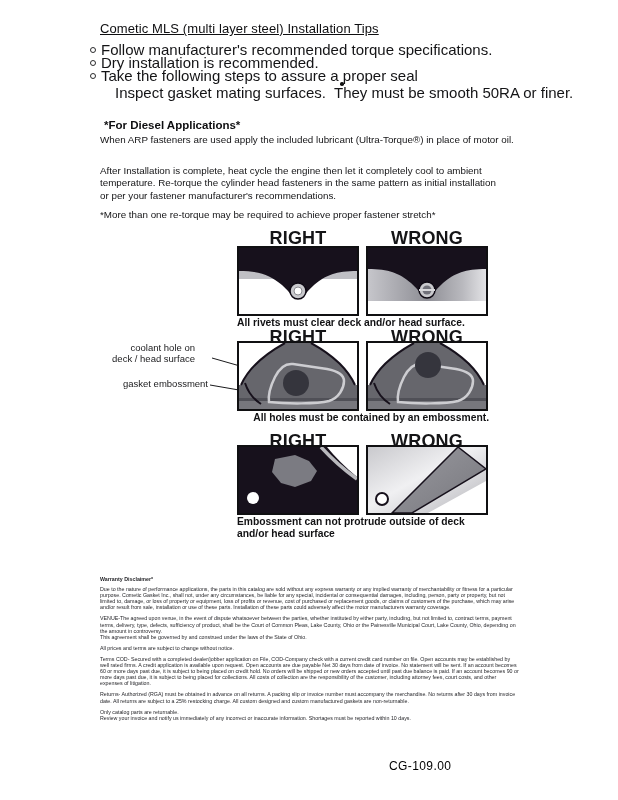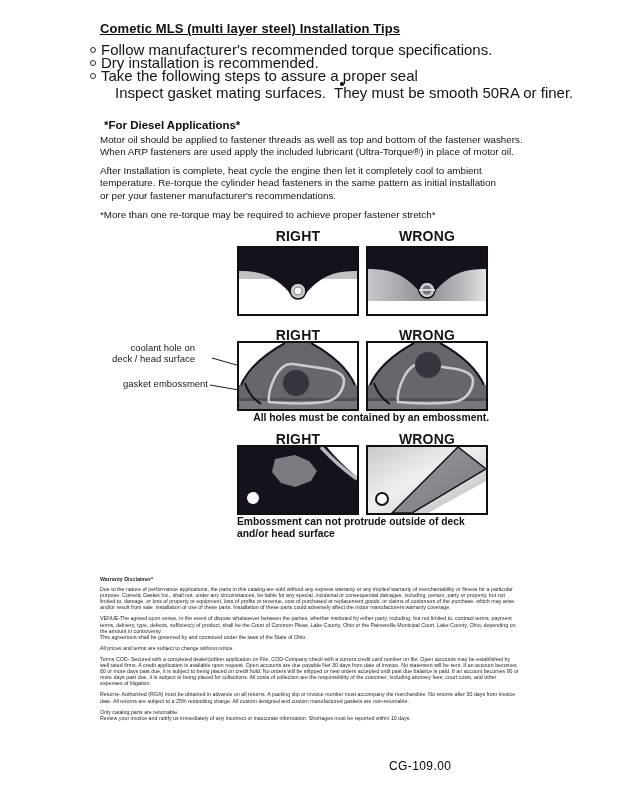--- a/index.html
+++ b/index.html
@@ -1,30 +1,30 @@
 <!DOCTYPE html>
 <html><head>
 <meta charset="utf-8">
 <style>
   html,body{margin:0;padding:0;background:#ffffff;}
   .page{position:relative;width:618px;height:800px;background:#ffffff;overflow:hidden;
         font-family:"Liberation Sans","DejaVu Sans",sans-serif;color:#111;}
-  .title{position:absolute;left:100px;top:21px;margin:0;font-size:13px;font-weight:700;
+  .title{position:absolute;left:100px;top:21px;margin:0;font-size:13px;font-weight:400;
          letter-spacing:.1px;text-decoration:underline;white-space:pre;color:#0e0e10;}
   .bullets{position:absolute;left:90px;top:43px;font-size:15px;line-height:13px;color:#141416;text-align:right;}
   .b{white-space:pre;display:flex;align-items:center;}
   .b.sub{margin-left:25px;flex-direction:column;}
   .m-circ{width:4px;height:4px;border:1px solid #2c2c2e;border-radius:50%;display:inline-block;
           margin-right:5px;flex:0 0 auto;}
   .m-dot{width:3.5px;height:3.5px;background:#111;border-radius:50%;display:inline-block;
          margin-right:4px;flex:0 0 auto;}
   .diesel-h{position:absolute;left:100px;top:115px;margin:4px;font-size:11.5px;font-weight:700;color:#0e0e10;}
   .para{position:absolute;left:100px;margin:0;font-size:9.8px;line-height:12.3px;color:#141416;}
   .para .line{white-space:pre;}
-  .dlabel{position:absolute;width:122px;text-align:center;font-size:14px;font-weight:600;
+  .dlabel{position:absolute;width:122px;text-align:center;font-size:18px;font-weight:600;
           letter-spacing:.2px;color:#151517;}
   .panel{position:absolute;width:118px;height:66px;border:2px solid #101012;background:#fff;}
   .panel svg{display:block;width:118px;height:66px;}
   .caption{position:absolute;font-size:10.3px;font-weight:600;line-height:12px;color:#121214;}
   .caption .line{white-space:pre;}
   .annot{position:absolute;width:112px;text-align:right;font-size:9.5px;line-height:11px;color:#1a1a1c;}
   .leader{position:absolute;overflow:visible;}
   .legal{position:absolute;left:100px;top:576px;width:420px;font-size:5.3px;line-height:6.1px;color:#26262a;}
   .legal .lh{font-weight:700;margin:0 0 4px 0;}
   .legal p{margin:0 0 5px 0;}
@@ -41,21 +41,20 @@
   <div class="bullets">
     <div class="b"><span class="m-circ"></span><span>Follow manufacturer's recommended torque specifications.</span></div>
     <div class="b"><span class="m-circ"></span><span>Dry installation is recommended.</span></div>
     <div class="b"><span class="m-circ"></span><span>Take the following steps to assure a proper seal</span></div>
     <div class="b sub"><span class="m-dot"></span><span>Inspect gasket mating surfaces.  They must be smooth 50RA or finer.</span></div>
   </div>
 
   <h2 class="diesel-h">*For Diesel Applications*</h2>
 
   <div class="para" style="top:134px;">
-    <div class="line">Motor oil should be applied to fastener threads as well as top and bottom of the fastener washers.</div>
     <div class="line">When ARP fasteners are used apply the included lubricant (Ultra-Torque®) in place of motor oil.</div>
   </div>
   <div class="para" style="top:165px;">
     <div class="line">After Installation is complete, heat cycle the engine then let it completely cool to ambient</div>
     <div class="line">temperature. Re-torque the cylinder head fasteners in the same pattern as initial installation</div>
     <div class="line">or per your fastener manufacturer's recommendations.</div>
   </div>
   <div class="para" style="top:209px;">
     <div class="line">*More than one re-torque may be required to achieve proper fastener stretch*</div>
   </div>
@@ -80,20 +79,23 @@
           <stop offset="0.8" stop-color="#b9b9be"></stop>
             <stop offset="1" stop-color="#e3e3e6"></stop>
         </linearGradient>
       </defs>
       <rect x="0" y="21" width="118" height="32" fill="url(#gw1)"></rect>
       <path d="M0,0 H118 V21 C97,21 87,25 75,35 C66,43 64,49 59,49 C54,49 52,43 43,35 C31,25 21,21 0,21 Z" fill="#17111c"></path>
       <circle cx="59" cy="42" r="8" fill="#c9c9cd" stroke="#0d0812" stroke-width="1.5"></circle>
       <circle cx="59" cy="42" r="4.5" fill="#71717a"></circle>
       <rect x="51" y="41" width="16" height="2" fill="#d9d9dc"></rect>
     </svg>
+  </div>
+  <div class="caption" style="left:237px;top:317px;">
+    <div class="line">All rivets must clear deck and/or head surface.</div>
   </div>
 
   <div class="dlabel" style="left:237px;top:327px;">RIGHT</div>
   <div class="dlabel" style="left:366px;top:327px;">WRONG</div>
 
   <div class="annot" style="left:83px;top:342px;">
     <div>coolant hole on</div>
     <div>deck / head surface</div>
   </div>
   <div class="annot" style="left:96px;top:378px;">

